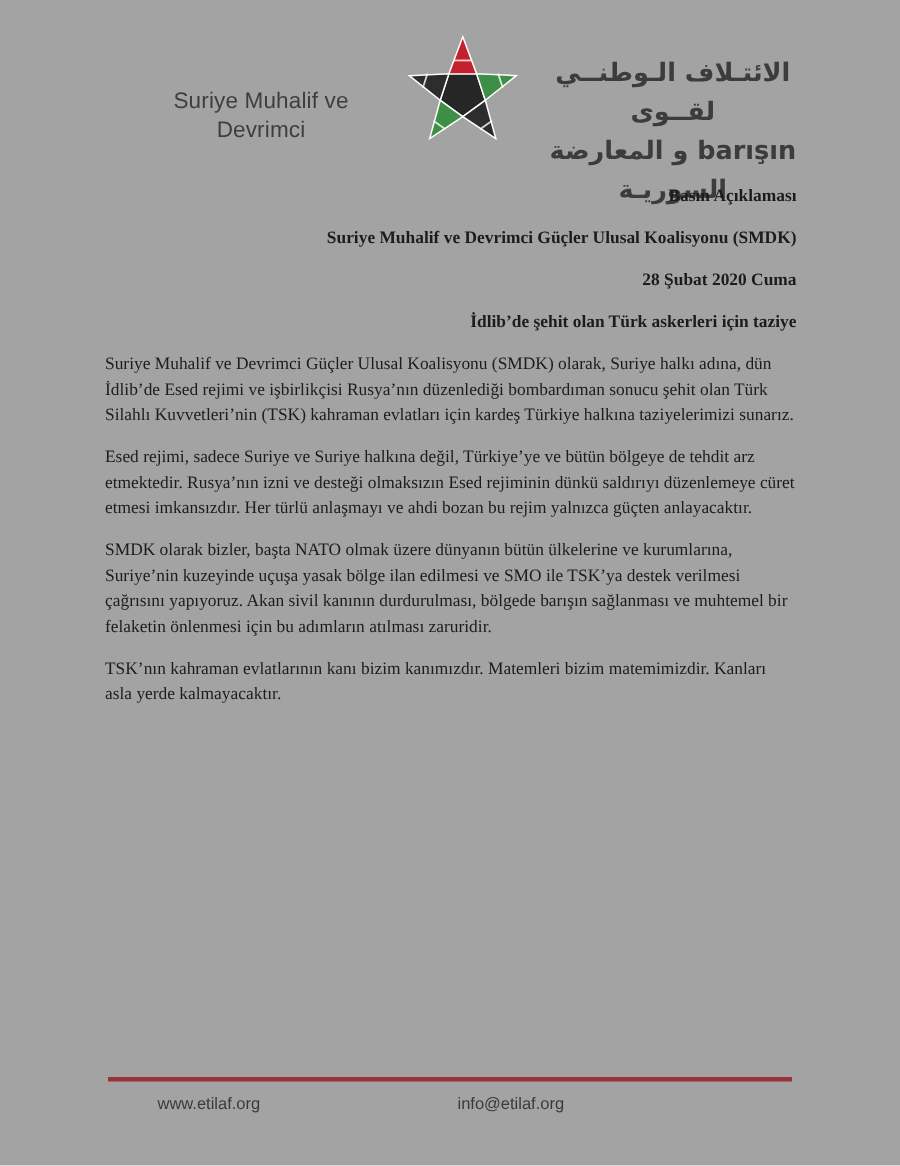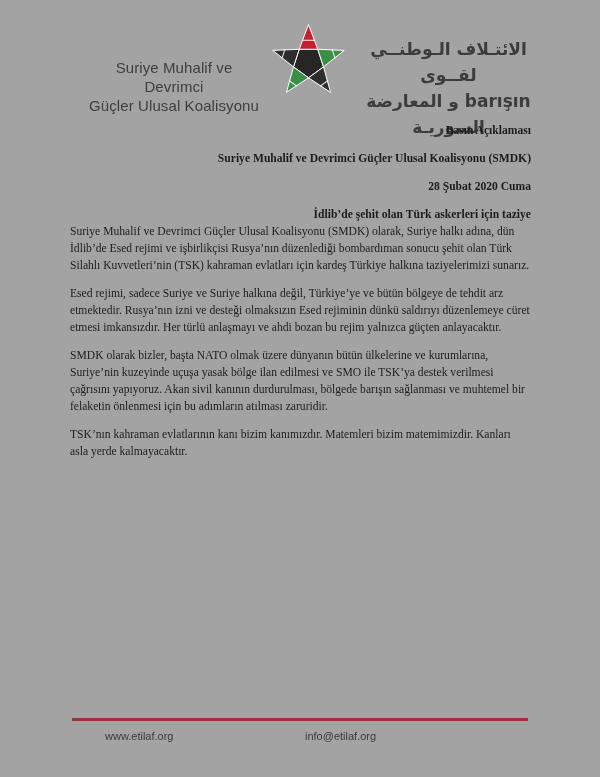--- a/index.html
+++ b/index.html
@@ -38,21 +38,21 @@
   
   .doc-body {
     position: absolute;
     left: 70px; top: 122px; width: 461px;
     font-size: 11.6px; line-height: 17px;
     color: #1c1c1c;
     text-align: left;
   }
   .doc-body p { margin: 0 0 11px 0; }
   .doc-body .meta, .doc-body .doc-title { font-weight: 700; text-align: right; }
-  .doc-title { font-size: 11.6px; line-height: 17px; margin: 0 0 0 0; }
+  .doc-title { font-size: 11.6px; line-height: 17px; margin: 0 0 11px 0; }
 
   
   .footer-rule {
     position: absolute;
     left: 72px; top: 718px; width: 456px; height: 3px;
     background: #9a3339;
   }
   .footer-text {
     position: absolute;
     top: 729px;
@@ -64,21 +64,20 @@
   .footer-email { left: 305px; width: 110px; }
 </style>
 </head>
 <body>
 
 <div class="page">
 
   <header class="letterhead">
     <div class="org-tr">
       <div>Suriye Muhalif ve Devrimci</div>
-      <div>Güçler Ulusal Koalisyonu</div>
     </div>
 
     <svg class="logo-star" viewBox="0 0 76 87" xmlns="http://www.w3.org/2000/svg" aria-hidden="true">
 
       <polygon points="47.4,29.06 53.22,46.94 38,58 22.78,46.94 28.6,29.06" stroke="#ffffff" stroke-width="1" fill="#262626"></polygon>
 
       <polygon points="38,4 47.4,29.06 28.6,29.06" stroke="#ffffff" stroke-width="1" fill="#c5202e"></polygon>
 
       <polygon points="74.14,30.25 53.22,46.94 47.4,29.06" stroke="#ffffff" stroke-width="1" fill="#3d8f45"></polygon>
 

